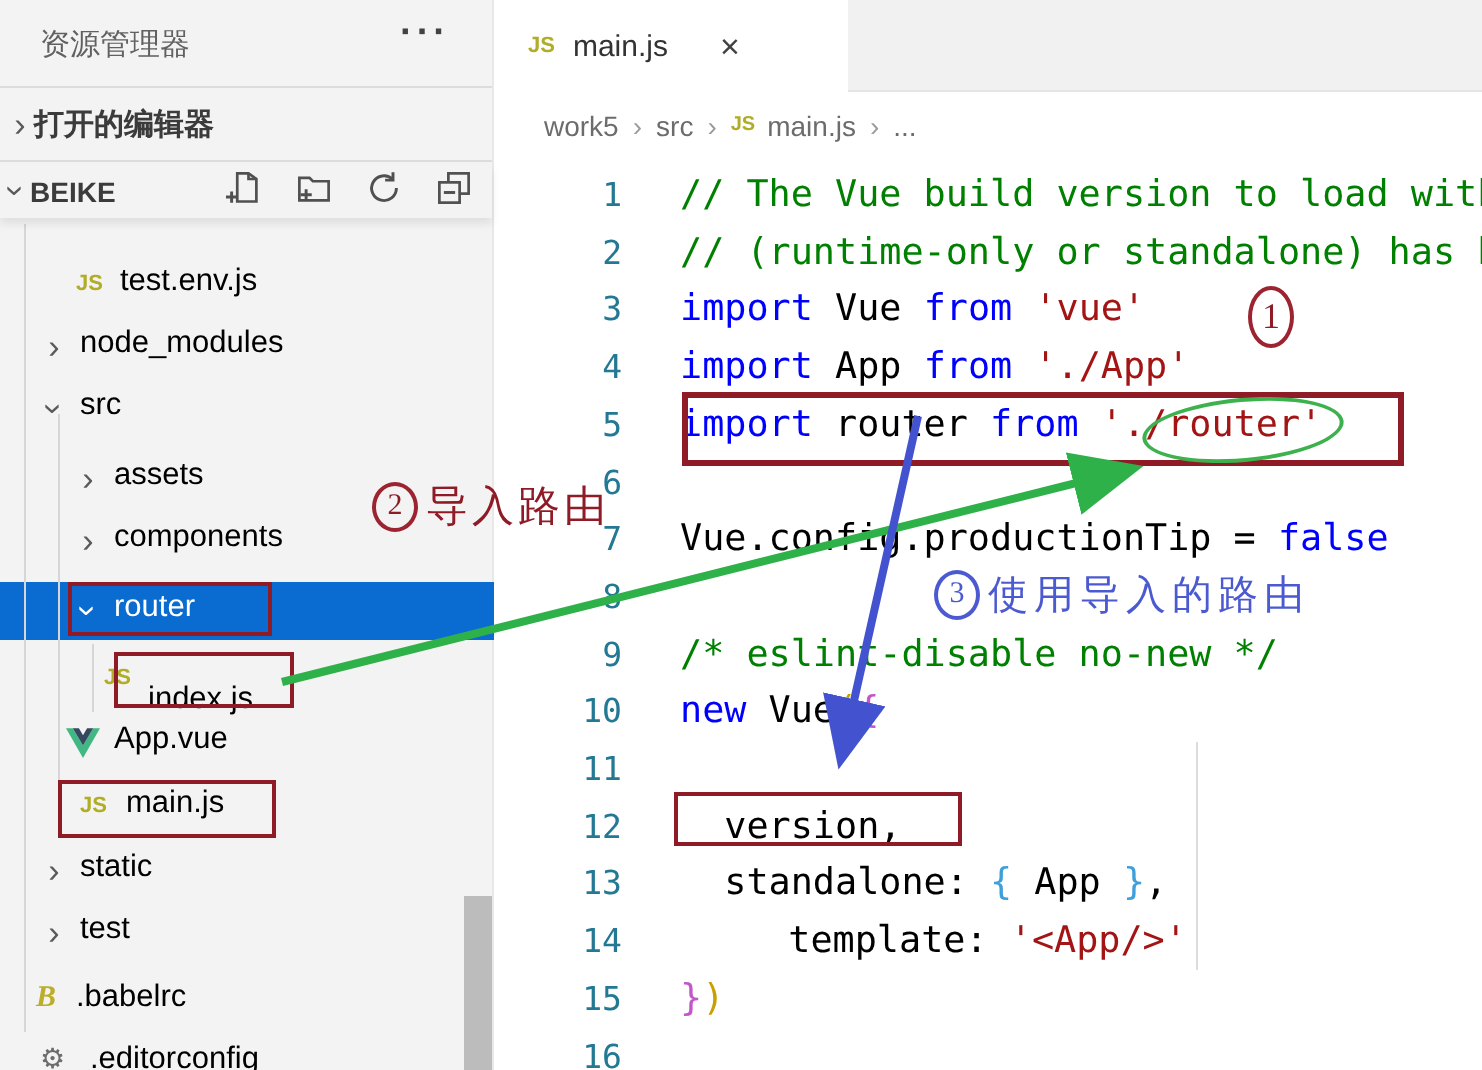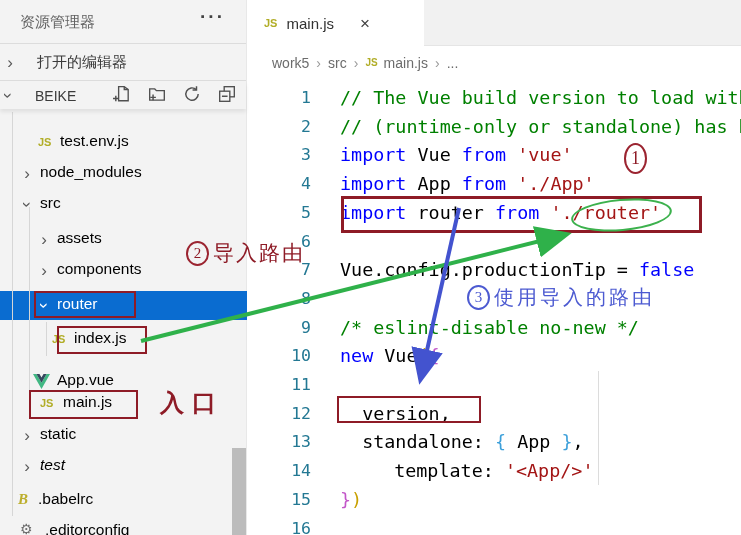--- a/index.html
+++ b/index.html
@@ -7,21 +7,21 @@
   #stage { position:relative; width:741px; height:535px; background:#fff; overflow:hidden; }
 
   
   #sidebar { position:absolute; left:0; top:0; width:247px; height:535px; background:#f3f3f3; border-right:1px solid #e8e8e8; }
   .side-title { position:absolute; left:20px; top:13px; font-size:15px; color:#616161; }
   .more-dots { position:absolute; left:200px; top:6px; font-size:19px; font-weight:bold; color:#424242; letter-spacing:2px; cursor:pointer; }
   .oe-row { position:absolute; left:0; top:43px; width:100%; height:38px; border-top:1px solid #dcdcdc; border-bottom:1px solid #dcdcdc; display:flex; align-items:center; }
   .beike-row { position:absolute; left:0; top:82px; width:100%; height:27px; display:flex; align-items:center; box-shadow:0 3px 4px rgba(0,0,0,0.08); background:#f3f3f3; z-index:5; }
   .chev { display:inline-block; font-size:17px; color:#5a5a5a; width:14px; text-align:center; line-height:1; }
   .chev.exp { transform:rotate(90deg); }
-  .sec-label { font-size:14px; font-weight:normal; color:#3b3b3b; margin-left:20px; }
+  .sec-label { font-size:14px; font-weight:bold; color:#3b3b3b; margin-left:0; }
   .hdr-icons { position:absolute; right:10px; top:3px; display:flex; gap:17px; }
   .hdr-icons svg { cursor:pointer; }
 
   
   .trow { position:absolute; left:0; width:247px; height:29px; cursor:pointer; }
   .trow .chev { position:absolute; top:6px; }
   .trow .lbl { position:absolute; top:4px; font-size:15.5px; color:#000000; white-space:nowrap; }
   .trow.sel { background:#0a6cd0; }
   .trow.sel .lbl, .trow.sel .chev { color:#fff; }
   .ico-js { position:absolute; top:8px; font-size:11px; font-weight:bold; color:#b1ad27; font-family:"Liberation Sans",sans-serif; }
@@ -133,40 +133,40 @@
         <div class="trow" style="top: 256px;">
           <span class="chev" style="left: 37px;">›</span>
           <span class="lbl" style="left: 57px;">components</span>
         </div>
         <div class="trow sel" style="top: 291px;">
           <span class="chev exp" style="left: 37px;">›</span>
           <span class="lbl" style="left: 57px;">router</span>
         </div>
         <div class="trow" style="top: 325px;">
           <span class="ico-js" style="left: 52px;">JS</span>
-          <span class="lbl" style="left: 74px;">index.js</span>
-        </div>
-        <div class="trow" style="top: 367px;">
+          <span class="lbl" style="left: 74px; margin-top: 12px;">index.js</span>
+        </div>
+        <div class="trow" style="top: 357px;">
           <span class="ico-vue" style="left: 33px;"><svg width="17" height="15" viewBox="0 0 24 21">
               <path fill="#41b883" d="M0 0h4.8L12 12.3 19.2 0H24L12 21z"></path>
               <path fill="#35495e" d="M4.8 0h4.3L12 5l2.9-5h4.3L12 12.3z"></path>
             </svg></span>
           <span class="lbl" style="left: 57px;">App.vue</span>
         </div>
         <div class="trow" style="top: 389px;">
           <span class="ico-js" style="left: 40px;">JS</span>
           <span class="lbl" style="left: 63px;">main.js</span>
         </div>
         <div class="trow" style="top: 421px;">
           <span class="chev" style="left: 20px;">›</span>
           <span class="lbl" style="left: 40px;">static</span>
         </div>
         <div class="trow" style="top: 452px;">
           <span class="chev" style="left: 20px;">›</span>
-          <span class="lbl" style="left: 40px; font-style: italic;">test</span>
+          <span class="lbl" style="left: 40px;">test</span>
         </div>
         <div class="trow" style="top: 486px;">
           <span class="ico-babel" style="left: 18px;">B</span>
           <span class="lbl" style="left: 38px;">.babelrc</span>
         </div>
         <div class="trow" style="top: 517px;">
           <span class="ico-gear" style="left: 20px;">⚙</span>
           <span class="lbl" style="left: 45px;">.editorconfig</span>
         </div>
       </div>
@@ -284,14 +284,13 @@
   <div id="anno2" class="anno">
     <span class="numc">2</span>
     <span class="anno-label">导入路由</span>
   </div>
 
   <div id="anno3" class="anno">
     <span class="numc">3</span>
     <span class="anno-label">使用导入的路由</span>
   </div>
 
-  <div id="entry">入口</div>
 </div>
 
 </body></html>

